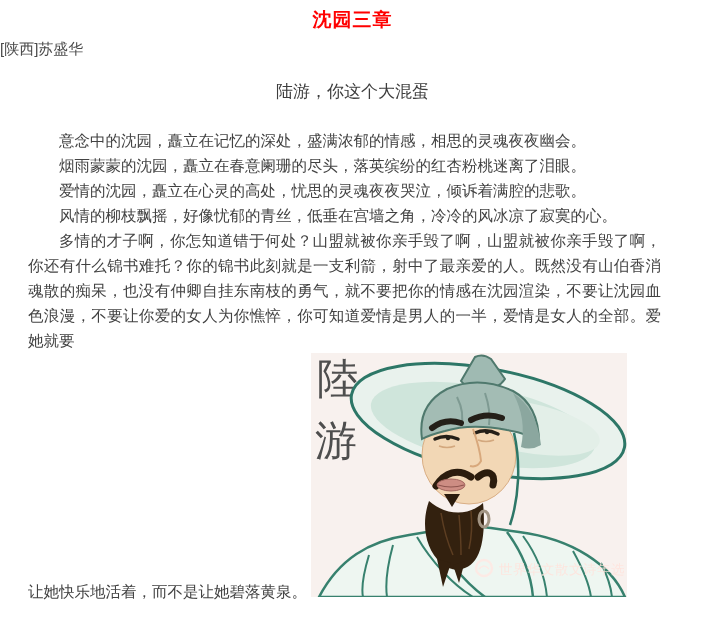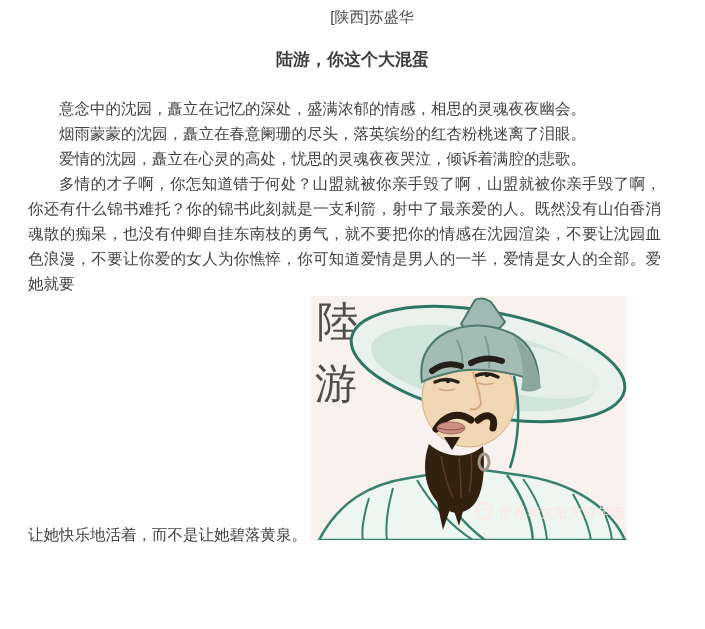--- a/index.html
+++ b/index.html
@@ -16,32 +16,31 @@
     padding-top: 8px;
     text-align: center;
     font-size: 19px;
     line-height: 24px;
     font-weight: bold;
     color: #ff0000;
     letter-spacing: 1px;
   }
   .author {
     margin-top: 7px;
-    text-align: center;
+    text-align: left;
     font-size: 15px;
     line-height: 19px;
     color: #4a4a4a;
-    margin-left: 39px;
   }
   .section-heading {
     margin-top: 24px;
     text-align: center;
     font-size: 17px;
     line-height: 20px;
-    font-weight: bold;
+    font-weight: normal;
     color: #3d3d3d;
   }
   .content {
     margin: 26px 44px 0 28px;
     font-size: 15.5px;
     line-height: 25px;
     color: #424242;
     text-align: justify;
   }
   .content p { text-indent: 2em; }
@@ -50,29 +49,31 @@
     vertical-align: baseline;
     margin-left: 4px;
   }
   .calli { font-family: "DejaVu Serif", "Liberation Serif", serif; }
 </style>
 </head>
 <body>
 
 <div class="page">
 
+  <h1 class="title">沈园三章</h1>
 
   <div class="author">[陕西]苏盛华</div>
 
   <h2 class="section-heading">陆游，你这个大混蛋</h2>
 
   <div class="content">
     <p>意念中的沈园，矗立在记忆的深处，盛满浓郁的情感，相思的灵魂夜夜幽会。</p>
     <p>烟雨蒙蒙的沈园，矗立在春意阑珊的尽头，落英缤纷的红杏粉桃迷离了泪眼。</p>
     <p>爱情的沈园，矗立在心灵的高处，忧思的灵魂夜夜哭泣，倾诉着满腔的悲歌。</p>
+    <p>风情的柳枝飘摇，好像忧郁的青丝，低垂在宫墙之角，冷冷的风冰凉了寂寞的心。</p>
     <p>多情的才子啊，你怎知道错于何处？山盟就被你亲手毁了啊，山盟就被你亲手毁了啊，你还有什么锦书难托？你的锦书此刻就是一支利箭，射中了最亲爱的人。既然没有山伯香消魂散的痴呆，也没有仲卿自挂东南枝的勇气，就不要把你的情感在沈园渲染，不要让沈园血色浪漫，不要让你爱的女人为你憔悴，你可知道爱情是男人的一半，爱情是女人的全部。爱她就要</p>
 
     <p class="final-line"><span>让她快乐地活着，而不是让她碧落黄泉。</span><svg class="illustration" width="316" height="244" viewBox="0 0 316 244" xmlns="http://www.w3.org/2000/svg">
 
         <rect x="0" y="0" width="316" height="244" fill="#f8f1ee"></rect>
 
         <g>
           <text class="calli" x="6" y="40" font-size="42" fill="#4e4e4e">陸</text>
           <text class="calli" x="4" y="102" font-size="42" fill="#4e4e4e">游</text>
         </g>

